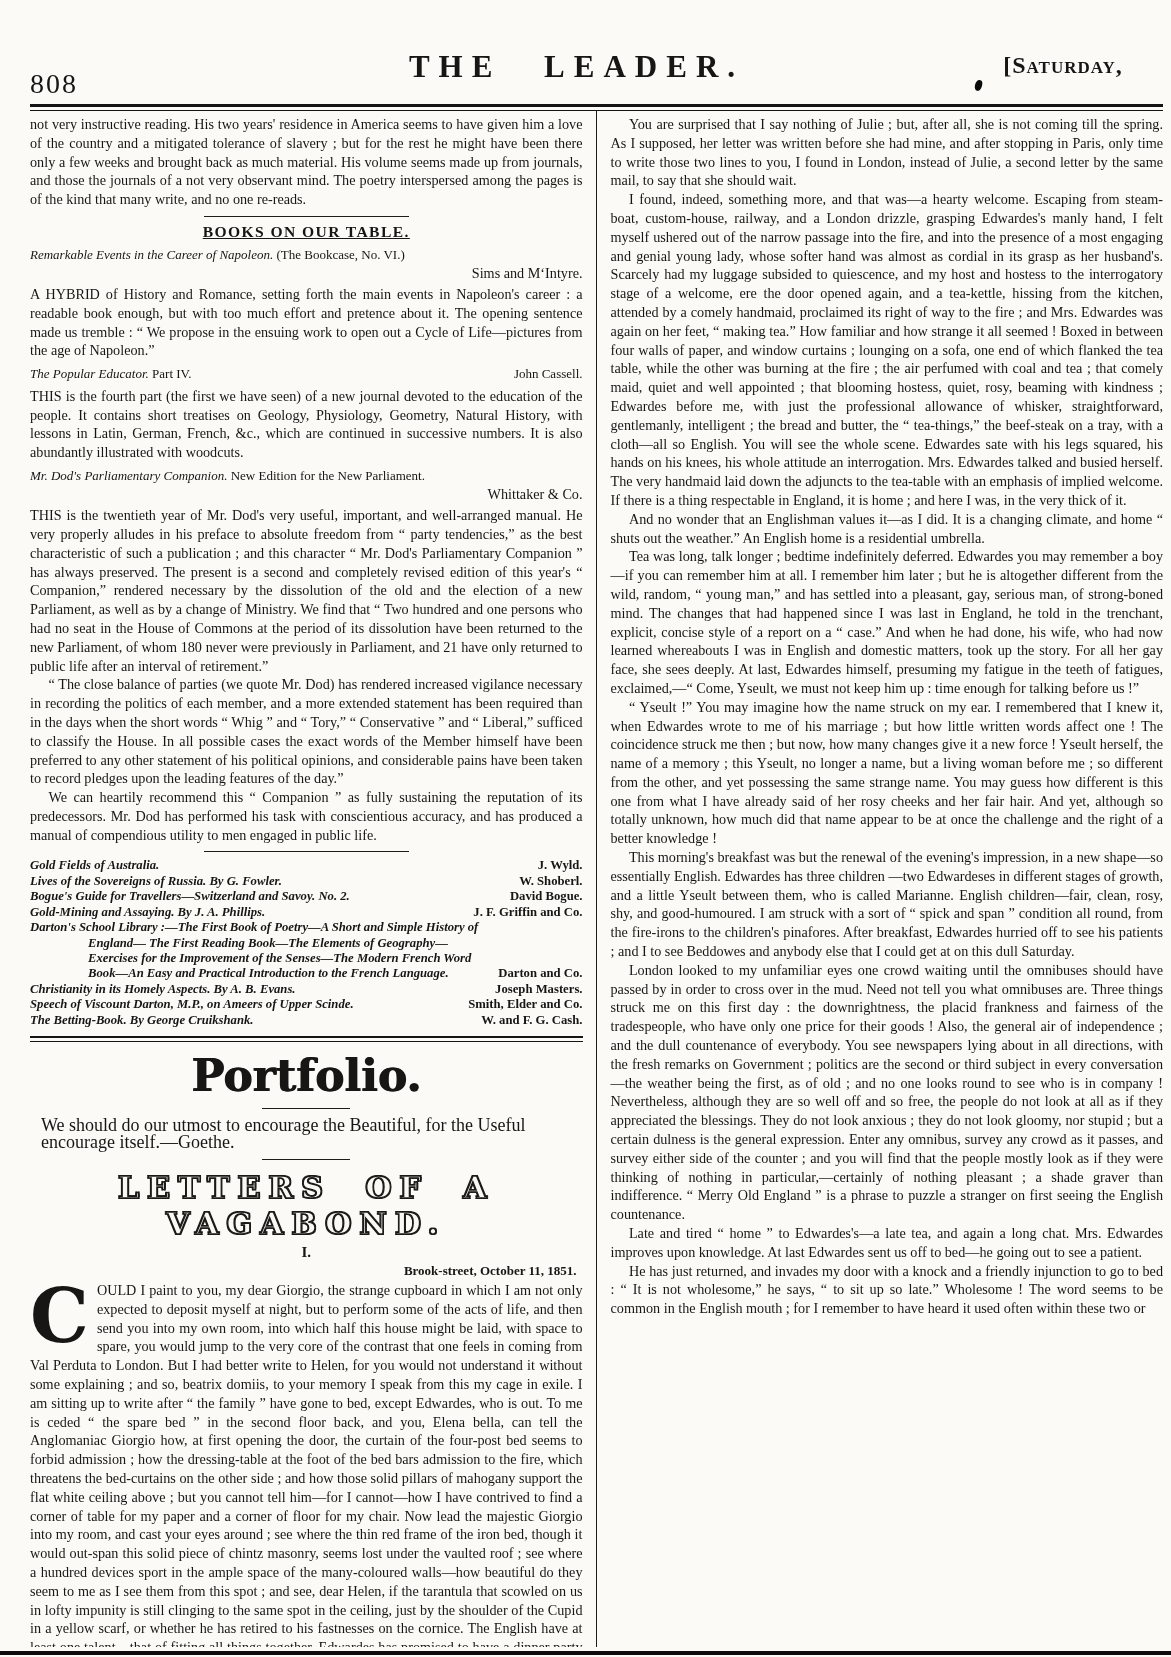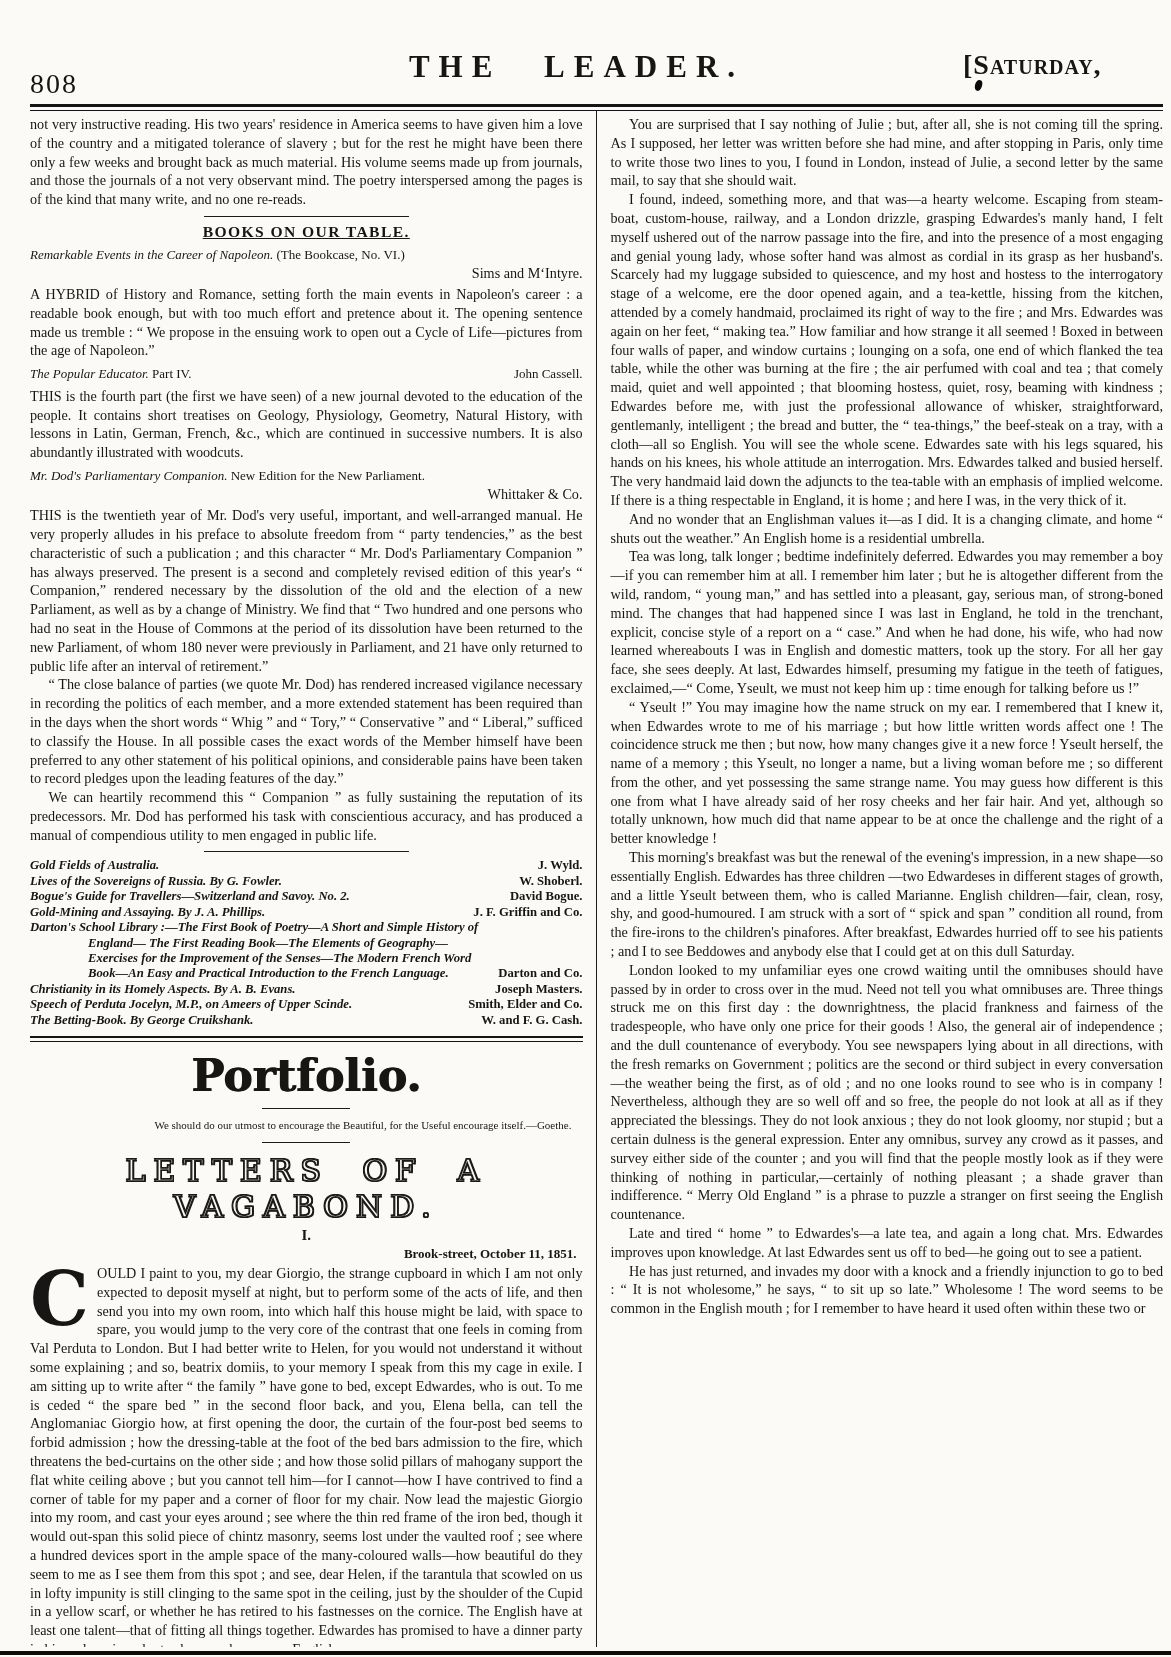--- a/index.html
+++ b/index.html
@@ -10,21 +10,21 @@
     font-family:"Liberation Serif", serif;
     position:relative;
     overflow:hidden;
   }
   .page { padding:6px 8px 0 30px; position:relative; }
 
   
   .header-row { display:flex; align-items:baseline; height:96px; }
   .page-number { flex:0 0 160px; font-size:28px; letter-spacing:2px; align-self:flex-end; padding-bottom:2px; }
   .masthead { flex:1; text-align:center; font-size:31px; font-weight:bold; letter-spacing:9px; word-spacing:26px; align-self:center; padding-top:26px; }
-  .date-marker { flex:0 0 200px; text-align:left; font-size:28px; font-weight:bold; font-variant:small-caps; letter-spacing:1px; align-self:center; padding-top:22px; }
+  .date-marker { flex:0 0 200px; text-align:center; font-size:24px; font-weight:bold; font-variant:small-caps; letter-spacing:1px; align-self:center; padding-top:22px; }
   .double-rule { border-top:3px solid #141414; border-bottom:1.5px solid #141414; height:3px; margin:2px 0 0 0; }
 
   
   .columns { display:flex; align-items:stretch; height:1536px; overflow:hidden; }
   .col { flex:1 1 0; min-width:0; }
   .col-left  { padding:4px 13px 0 0; }
   .col-right { padding:4px 0 0 14px; border-left:1.6px solid #1c1b19; }
 
   
   .body-text {
@@ -58,24 +58,24 @@
 
   .col-double-rule { border-top:2.2px solid #141414; border-bottom:1.2px solid #141414; height:3px; margin:8px 0 10px 0; }
 
   
   .portfolio-heading {
     margin:6px 0 0 0; text-align:center;
     font-family:"DejaVu Serif", serif; font-weight:bold;
     font-size:44px; line-height:48px;
     text-shadow:1px 0 0 #171614;
   }
-  .motto { margin:2px auto 0 auto; width:96%; text-align:right; font-size:11px; line-height:17px; }
+  .motto { margin:2px auto 0 auto; width:96%; text-align:left; font-size:18px; line-height:17px; }
   .letters-title {
     margin:10px 0 2px 0; text-align:center;
-    font-family:"DejaVu Serif", serif; font-weight:normal;
+    font-family:"DejaVu Serif", serif; font-weight:bold;
     font-size:30px; line-height:36px; letter-spacing:8px; word-spacing:16px;
     color:#faf8f2;
     -webkit-text-stroke:1.3px #1b1a18;
     text-shadow:1.2px 1.2px 0 #1b1a18, -1.2px -1.2px 0 #1b1a18, 1.2px -1.2px 0 #1b1a18, -1.2px 1.2px 0 #1b1a18;
   }
   .part-numeral { text-align:center; font-size:15px; font-weight:bold; margin:2px 0 0 0; }
   .dateline { text-align:right; font-size:13px; font-weight:bold; margin:2px 6px 2px 0; }
   .dropcap {
     float:left; font-family:"DejaVu Serif", serif; font-weight:bold;
     font-size:74px; line-height:62px; padding:4px 8px 0 0;
@@ -156,21 +156,21 @@
         </div>
         <div class="book-row multi">
           <span class="book-title">Darton's School Library :—The First Book of Poetry—A Short and Simple History of England— The First Reading Book—The Elements of Geography—Exercises for the Improvement of the Senses—The Modern French Word Book—An Easy and Practical Introduction to the French Language.</span>
           <span class="book-publisher">Darton and Co.</span>
         </div>
         <div class="book-row">
           <span class="book-title">Christianity in its Homely Aspects.  By A. B. Evans.</span>
           <span class="book-publisher">Joseph Masters.</span>
         </div>
         <div class="book-row">
-          <span class="book-title">Speech of Perduta Jocelyn, M.P., on Ameers of Upper Scinde.</span>
+          <span class="book-title">Speech of Viscount Darton, M.P., on Ameers of Upper Scinde.</span>
           <span class="book-publisher">Smith, Elder and Co.</span>
         </div>
         <div class="book-row">
           <span class="book-title">The Betting-Book.  By George Cruikshank.</span>
           <span class="book-publisher">W. and F. G. Cash.</span>
         </div>
       </div>
 
       <div class="col-double-rule"></div>
 

